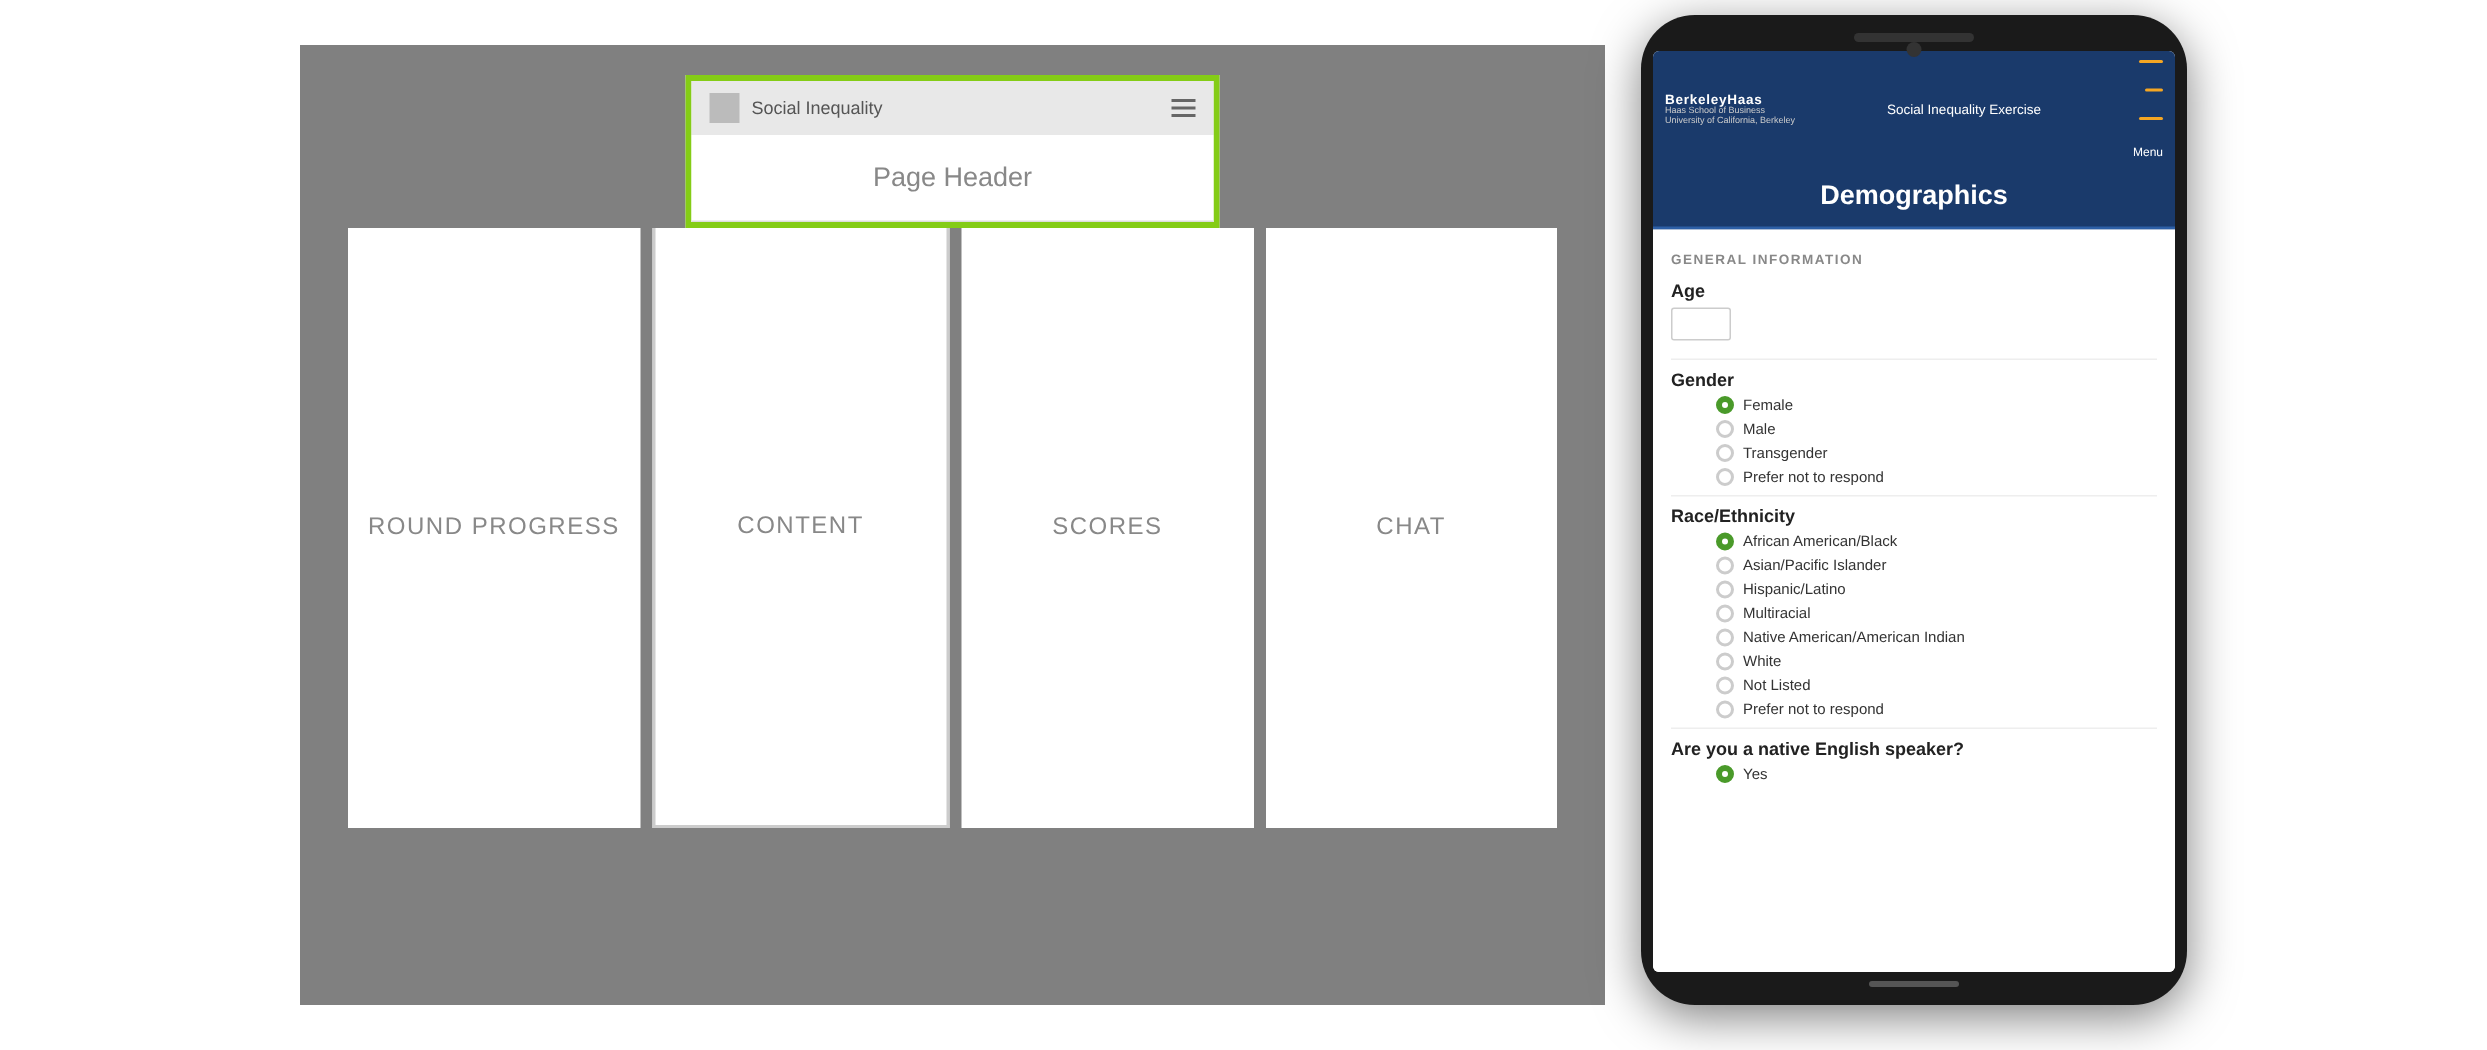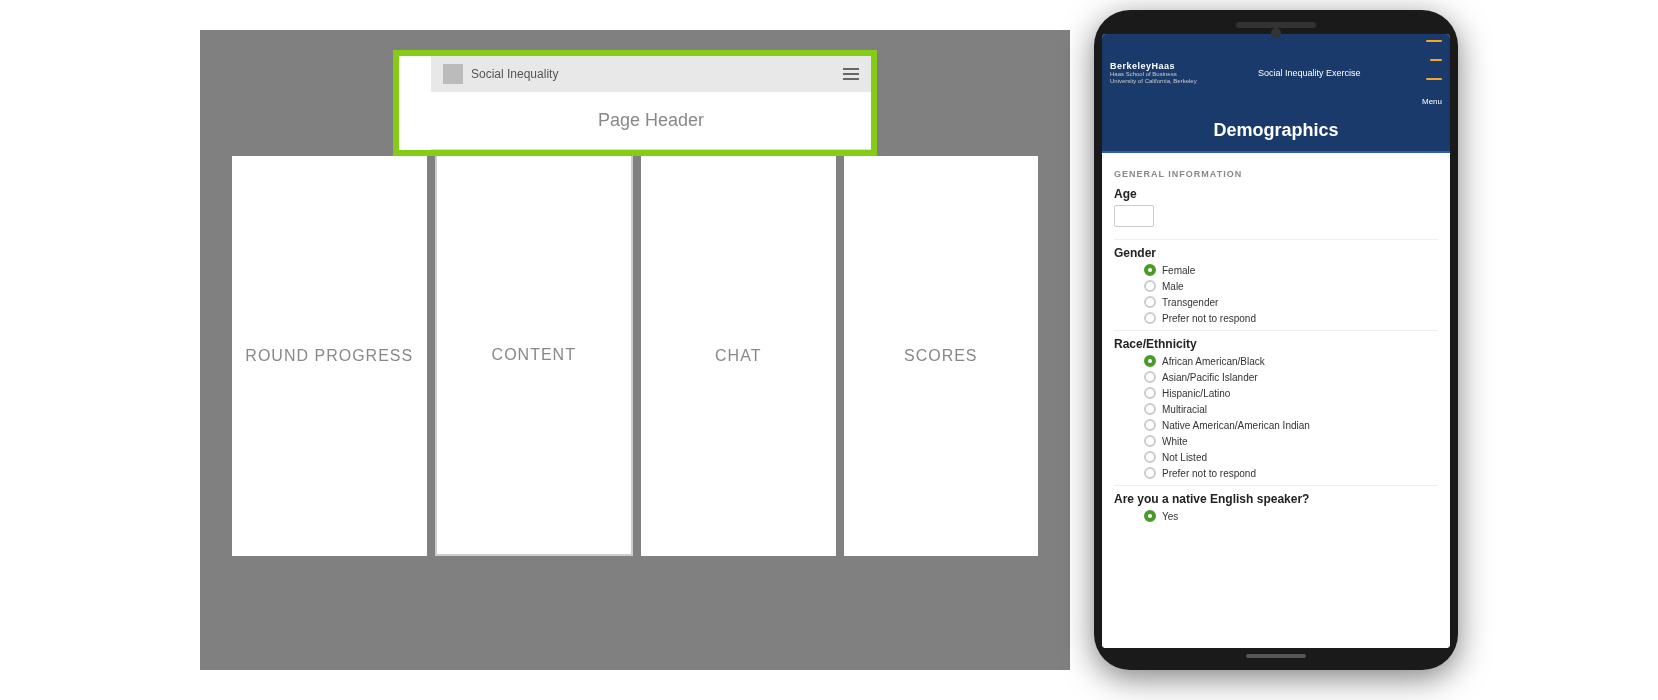--- a/index.html
+++ b/index.html
@@ -253,25 +253,24 @@
     }
 
     .divider {
       height: 1px;
       background: #eee;
       margin: 6px 0;
     }
 
     
     .app-header {
-      width: 484px;
-      border: 6px solid #84cc16;
+      width: 356px;
+      border: 4px solid #84cc16;
       background: #fff;
       margin-bottom: 0;
-      padding-left: 32px;
     }
 
     .app-header-top {
       background: #e8e8e8;
       padding: 8px 12px;
       display: flex;
       align-items: center;
       justify-content: space-between;
     }
 
@@ -379,24 +378,24 @@
       </div>
 
       <div class="panels-row">
         <div class="side-panel">
           <span class="panel-label">ROUND PROGRESS</span>
         </div>
         <div class="panel content-panel">
           <span class="panel-label">CONTENT</span>
         </div>
         <div class="side-panel">
+          <span class="panel-label">SCORES</span>
+        </div>
+        <div class="side-panel">
           <span class="panel-label">CHAT</span>
-        </div>
-        <div class="side-panel">
-          <span class="panel-label">SCORES</span>
         </div>
       </div>
 
     </div>
   </div>
 
   <div class="phone-outer">
     <div class="phone-speaker"></div>
     <div class="phone-camera"></div>
 

